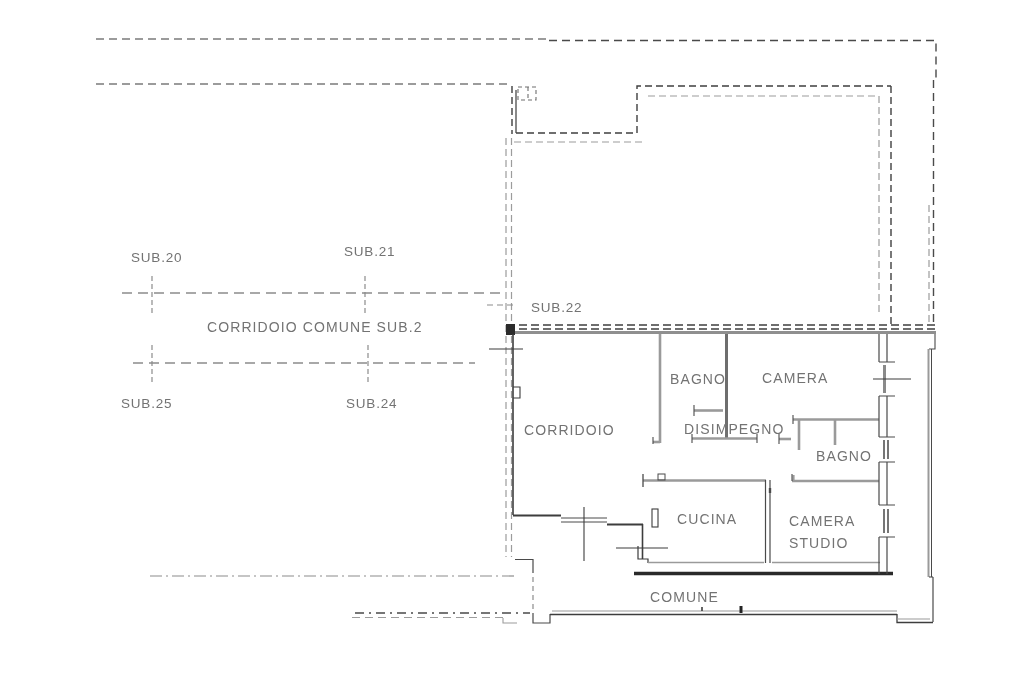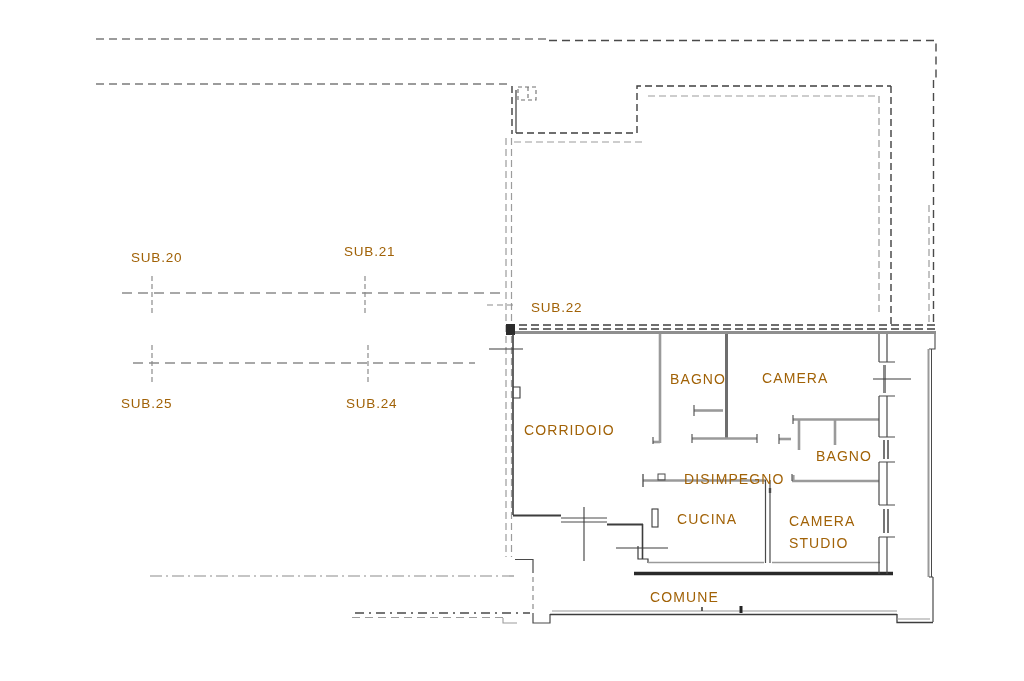--- a/index.html
+++ b/index.html
@@ -2,21 +2,21 @@
 <html><head>
 <meta charset="utf-8">
 <style>
   html,body{margin:0;padding:0;background:#ffffff;}
   #plan{
     position:relative;width:1024px;height:681px;background:#ffffff;
     font-family:"Liberation Sans", sans-serif;overflow:hidden;
   }
   #plan svg{position:absolute;left:0;top:0;}
   .lbl{
-    position:absolute;font-size:13.5px;line-height:1.05;color:#a16207;
+    position:absolute;font-size:13.5px;line-height:1.05;color:#737373;
     letter-spacing:0.8px;white-space:nowrap;
     font-family:"Liberation Sans", sans-serif;
   }
   .lbl.big{font-size:14px;letter-spacing:1.1px;}
   .twoline{line-height:1.55;}
 </style>
 </head>
 <body>
 
 <div id="plan">
@@ -172,23 +172,24 @@
       <path d="M929,577 H933" stroke="#4a4a4a" stroke-width="1.1"></path>
     </g>
   </svg>
 
   <div class="lbl" style="left:131px;top:251px">SUB.20</div>
   <div class="lbl" style="left:344px;top:245px">SUB.21</div>
   <div class="lbl" style="left:531px;top:301px">SUB.22</div>
   <div class="lbl" style="left:346px;top:397px">SUB.24</div>
   <div class="lbl" style="left:121px;top:397px">SUB.25</div>
 
+  <div class="lbl big" style="left:207px;top:320px">CORRIDOIO COMUNE SUB.2</div>
 
   <div class="lbl big" style="left:524px;top:423px">CORRIDOIO</div>
   <div class="lbl big" style="left:670px;top:372px">BAGNO</div>
   <div class="lbl big" style="left:762px;top:371px">CAMERA</div>
-  <div class="lbl big" style="left:684px;top:472px">DISIMPEGNO</div>
+  <div class="lbl big" style="left:684px;top:422px">DISIMPEGNO</div>
   <div class="lbl big" style="left:816px;top:449px">BAGNO</div>
   <div class="lbl big" style="left:677px;top:512px">CUCINA</div>
   <div class="lbl big twoline" style="left:789px;top:511px"><span>CAMERA</span><br><span>STUDIO</span></div>
   <div class="lbl big" style="left:650px;top:590px">COMUNE</div>
 
 </div>
 
 </body></html>

